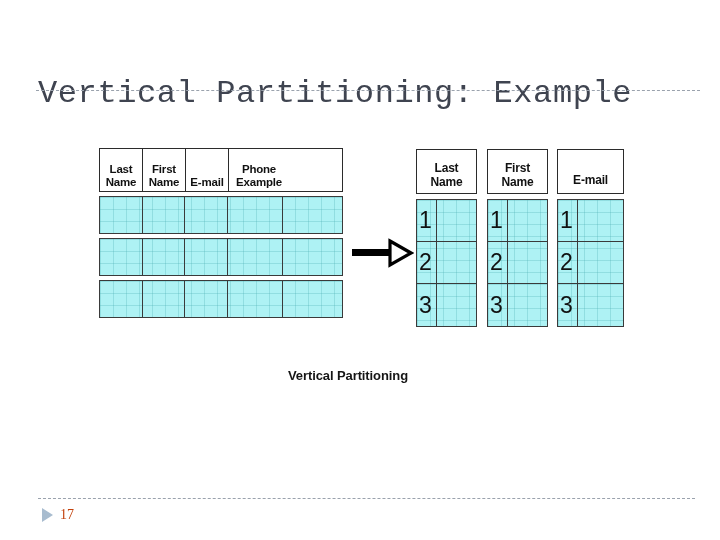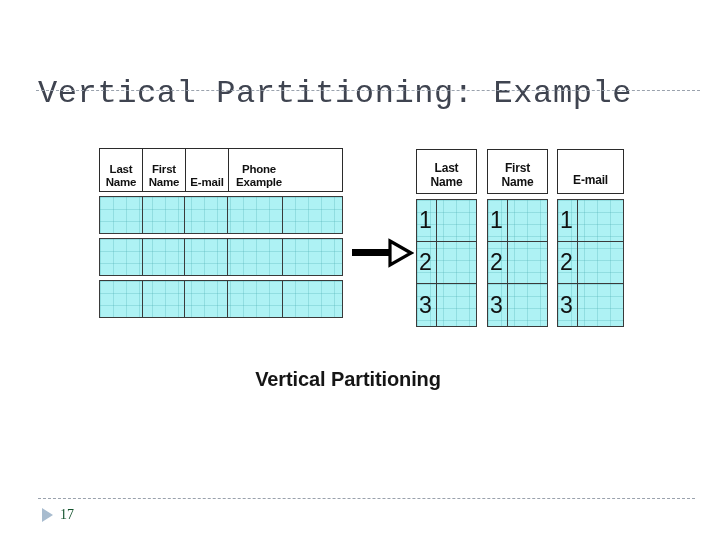--- a/index.html
+++ b/index.html
@@ -161,21 +161,21 @@
   #pt-first { left: 487px; top: 149px; width: 61px; }
   #pt-email { left: 557px; top: 149px; width: 67px; }
 
   
   #figure-caption {
     position: absolute;
     left: 0;
     top: 368px;
     width: 720px;
     text-align: center;
-    font-size: 20px;
+    font-size: 13px;
     font-weight: bold;
     color: #151515;
     letter-spacing: -0.1px;
   }
   #figure-caption .cap-inner {
     display: inline-block;
     transform: translateX(-12px);
   }
 
   
@@ -196,21 +196,21 @@
     border-left: 11px solid #a8bccf;
     border-top: 7px solid transparent;
     border-bottom: 7px solid transparent;
   }
   #slide-number {
     position: absolute;
     left: 60px;
     top: 507px;
     font-family: "Liberation Serif", serif;
     font-size: 14px;
-    color: #14532d;
+    color: #c2410c;
   }
 </style>
 </head>
 <body>
 
 <div id="slide-title">Vertical Partitioning: Example</div>
 
 <div id="title-rule"></div>
 
 <div id="figure">

